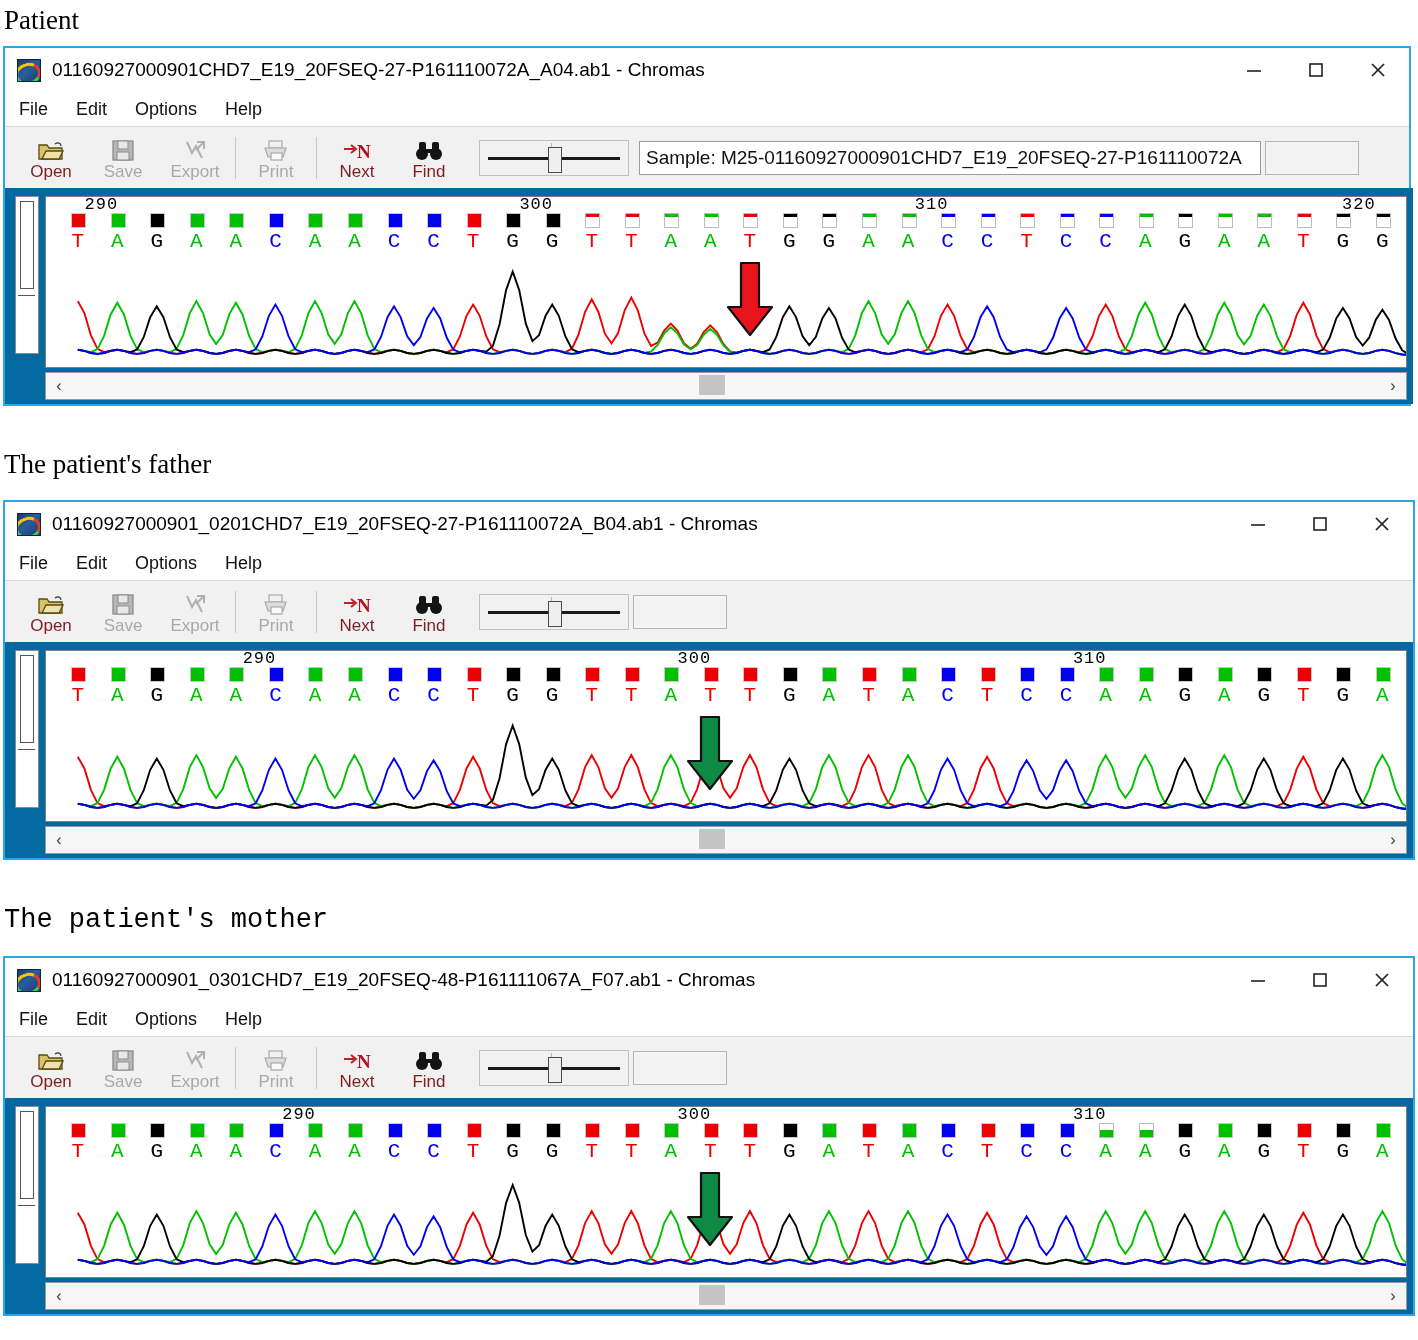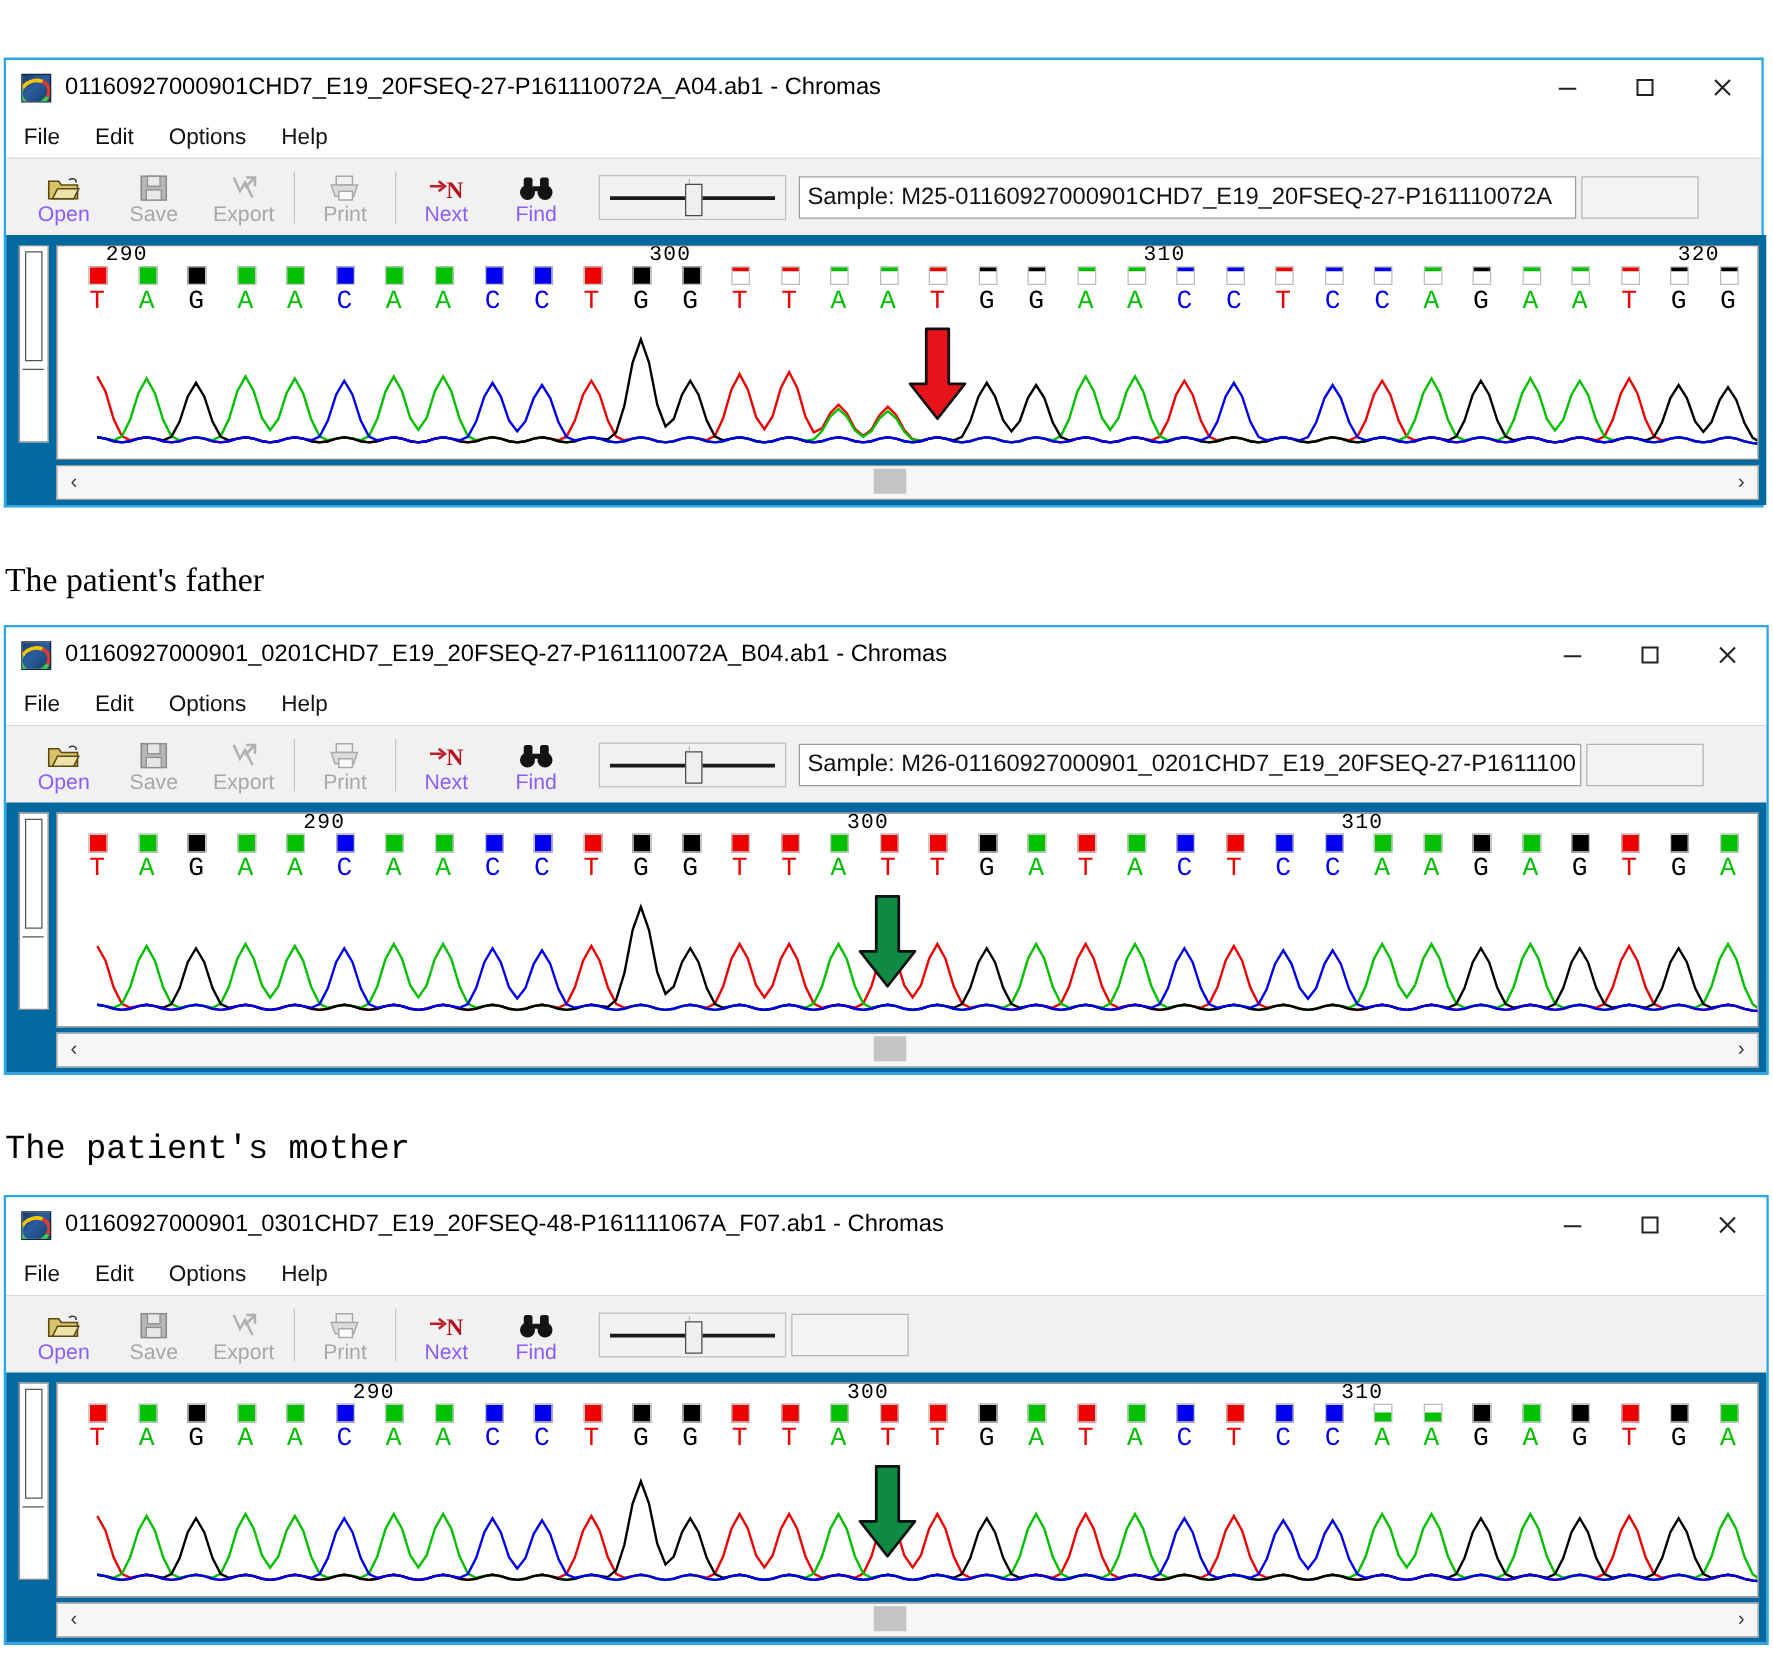--- a/index.html
+++ b/index.html
@@ -59,21 +59,21 @@
   .toolbar{
     height:62px;background:#f1f1f1;
     border-bottom:1px solid #c9c9c9;
     display:flex;align-items:center;position:relative;
   }
   .tb-btn{
     width:72px;height:58px;display:flex;flex-direction:column;
     align-items:center;justify-content:center;gap:1px;
   }
   .tb-ico{height:26px;display:flex;align-items:flex-end;justify-content:center;}
-  .tb-lab{font-size:17px;color:#8b5cf6;line-height:1;}
+  .tb-lab{font-size:17px;color:#7f1d1d;line-height:1;}
   .tb-lab.dim{color:#a8a8a8;}
   .tb-sep{width:1px;height:42px;background:#c6c6c6;margin:0 4px;}
 
   .slider-wrap{
     width:148px;height:34px;margin-left:14px;
     background:#f1f1f1;border:1px solid #c0c0c0;
     position:relative;flex:none;
   }
   .slider-track{position:absolute;left:8px;right:8px;top:16px;height:3px;background:#1a1a1a;}
   .slider-tick{position:absolute;left:48%;top:2px;width:1px;height:30px;background:#b9b9b9;}
@@ -129,20 +129,21 @@
     width:26px;height:24px;display:flex;align-items:center;justify-content:center;
     font-size:16px;color:#3a3a3a;font-family:"Liberation Sans",sans-serif;
   }
   .hs-thumb{position:absolute;width:26px;height:20px;background:#c4c4c4;top:2px;}
   .hs-track{flex:1;height:24px;}
 </style>
 </head>
 <body>
 
 <div class="page" id="page">
+    <div class="section-title" style="position: absolute; left: 0px; top: 0px; width: 600px; height: 40px; display: flex; align-items: center;">Patient</div>
     <div class="win" style="position: absolute; left: 3px; top: 46px; width: 1408px; height: 360px;">
       <div class="titlebar">
     <div class="app-icon"></div>
     <div class="title-text">01160927000901CHD7_E19_20FSEQ-27-P161110072A_A04.ab1 - Chromas</div>
     <div class="wbtns">
       <div class="wbtn">
             <svg width="20" height="20">
               <line x1="3" y1="11" x2="17" y2="11" stroke="#222" stroke-width="1.6"></line>
             </svg>
           </div>
@@ -472,23 +473,20 @@
               <rect x="17" y="2" width="7" height="10" rx="2" fill="#141414"></rect>
               <rect x="11" y="9" width="6" height="4" fill="#141414"></rect>
             </svg>
           </span>
       <span class="tb-lab ">Find</span>
     </div>
         <div class="slider-wrap">
       <div class="slider-track"></div>
       <div class="slider-tick"></div>
       <div class="slider-thumb"></div>
-    </div>
-        <div class="sample-box" style="width:612px">
-      <span class="sample-text">Sample: M26-01160927000901_0201CHD7_E19_20FSEQ-27-P1611100</span>
     </div>
     <div class="sample-box2"></div>
       </div>
       <div class="chrom-body" style="position: absolute; left: 0px; top: 140px; width: 1408px; height: 216px;">
         <div class="vscroll" style="height: 156px;">
           <div class="vthumb" style="height:86px"></div>
                   <div class="vnotch" style="top:98px"></div>
         </div>
         <div class="chrom-pane" style="left: 40px; top: 8px; width: 1360px; height: 170px;">
           <div class="tick-label" style="left: 196.674px; top: -2px;">290</div>

